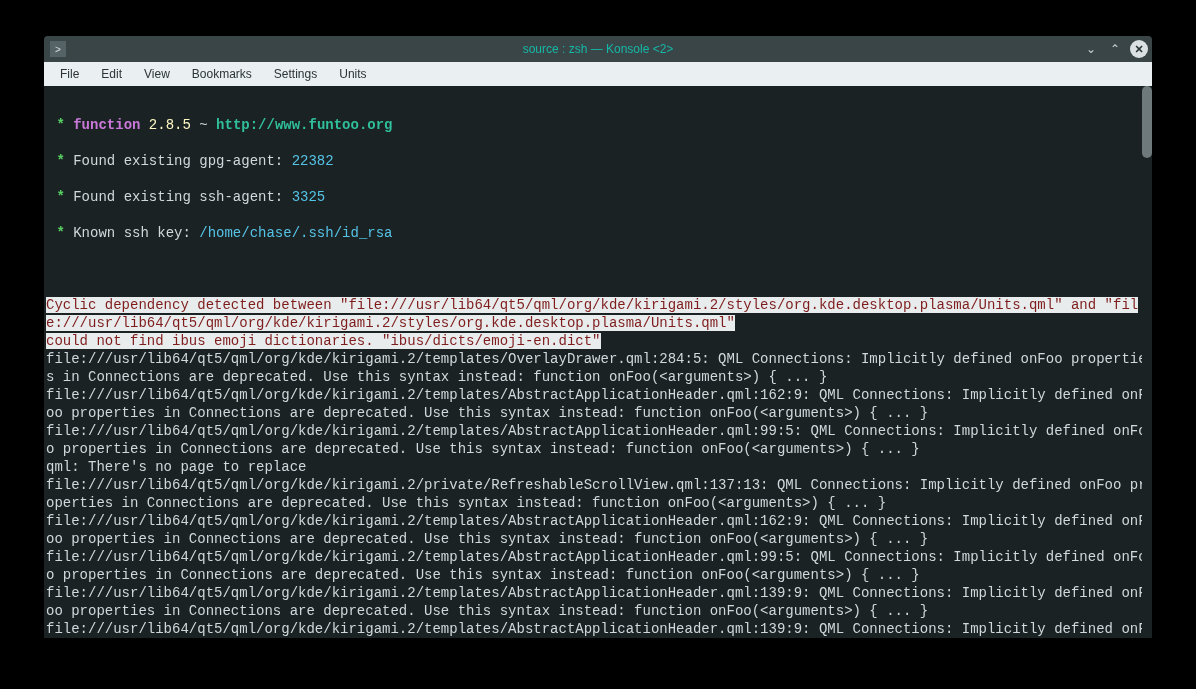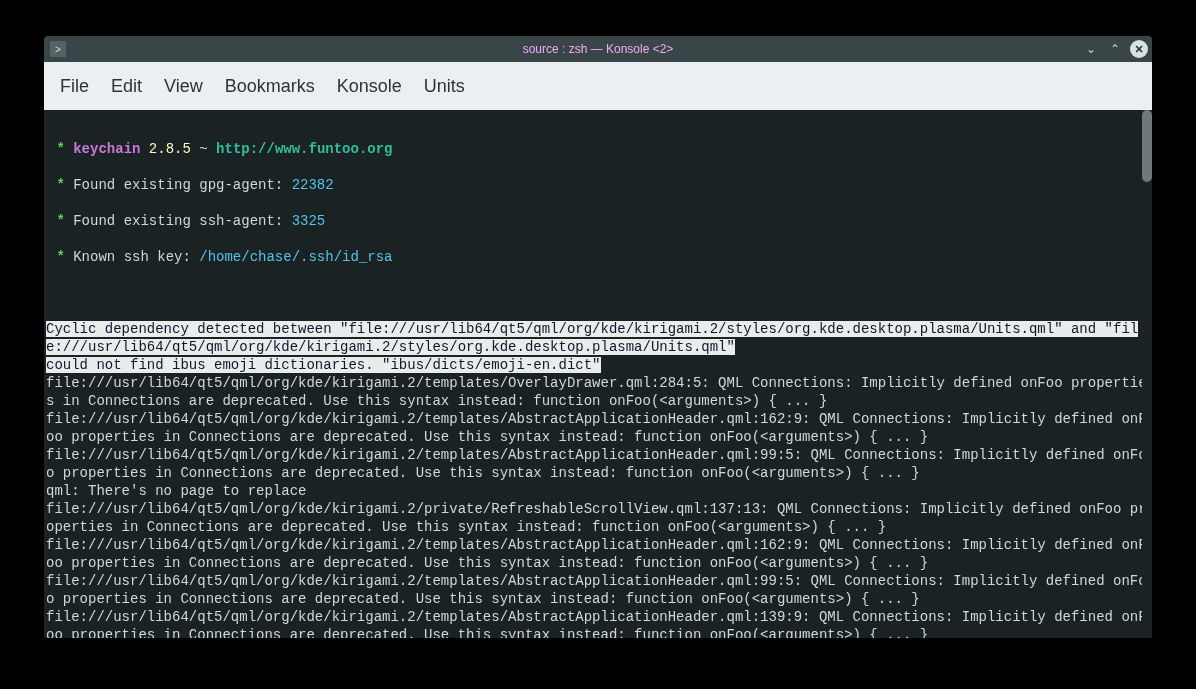--- a/index.html
+++ b/index.html
@@ -42,21 +42,21 @@
     display: flex;
     align-items: center;
     justify-content: center;
     font-size: 10px;
     color: #d8dfe1;
   }
   .titlebar-title {
     position: absolute;
     left: 50%;
     transform: translateX(-50%);
-    color: #f0abfc;
+    color: #14b8a6;
   }
   .titlebar-controls {
     position: absolute;
     right: 4px;
     display: flex;
     gap: 6px;
     align-items: center;
   }
   .ctrl-btn {
     width: 18px;
@@ -75,28 +75,28 @@
     border-radius: 50%;
     display: flex;
     align-items: center;
     justify-content: center;
     color: #2b3436;
     font-weight: bold;
     font-size: 11px;
     cursor: pointer;
   }
   .menubar {
-    height: 48px;
+    height: 24px;
     background: #eaeff1;
     display: flex;
     align-items: center;
     padding: 0 6px;
     gap: 2px;
     color: #2b3436;
-    font-size: 18px;
+    font-size: 12px;
   }
   .menu-item {
     padding: 4px 10px;
     cursor: pointer;
   }
   .terminal {
     flex: 1;
     background: #1b2224;
     color: #cfd8da;
     font-family: "Liberation Mono", "DejaVu Sans Mono", Consolas, monospace;
@@ -132,21 +132,21 @@
   .c-keychain { color: #c978d9; font-weight: bold; }
   .c-version { color: #fef9c3; }
   .c-tilde { color: #cfd8da; }
   .c-url { color: #30bf9b; font-weight: bold; text-align: right; }
   .c-num { color: #55c3e6; }
   .c-path { color: #55c3e6; }
   .c-prompt { color: #56cf63; font-weight: bold; }
   .c-cmd { color: #cfd8da; }
   .sel {
     background: #e8eced;
-    color: #0f172a;
+    color: #7f1d1d;
   }
   .line { padding-left: 2px; }
 </style>
 </head>
 <body>
 
 <div class="window">
 
   <div class="titlebar">
     <div class="titlebar-icon">
@@ -164,27 +164,27 @@
         <span>✕</span>
       </div>
     </div>
   </div>
 
   <div class="menubar">
     <div class="menu-item">File</div>
     <div class="menu-item">Edit</div>
     <div class="menu-item">View</div>
     <div class="menu-item">Bookmarks</div>
-    <div class="menu-item">Konsole</div>
+    <div class="menu-item">Settings</div>
     <div class="menu-item">Units</div>
   </div>
 
   <div class="terminal">
     <div class="term-inner">
-<div class="line"> <span class="c-star">*</span> <span class="c-keychain">keychain</span> <span class="c-version">2.8.5</span> <span class="c-tilde">~</span> <span class="c-url">http://www.funtoo.org</span></div>
+<div class="line"> <span class="c-star">*</span> <span class="c-keychain">function</span> <span class="c-version">2.8.5</span> <span class="c-tilde">~</span> <span class="c-url">http://www.funtoo.org</span></div>
 <div class="line"> <span class="c-star">*</span> <span>Found existing gpg-agent: </span><span class="c-num">22382</span></div>
 <div class="line"> <span class="c-star">*</span> <span>Found existing ssh-agent: </span><span class="c-num">3325</span></div>
 <div class="line"> <span class="c-star">*</span> <span>Known ssh key: </span><span class="c-path">/home/chase/.ssh/id_rsa</span></div>
 <div class="line">&nbsp;</div>
 <span class="sel">Cyclic dependency detected between "file:///usr/lib64/qt5/qml/org/kde/kirigami.2/styles/org.kde.desktop.plasma/Units.qml" and "file:///usr/lib64/qt5/qml/org/kde/kirigami.2/styles/org.kde.desktop.plasma/Units.qml"
 could not find ibus emoji dictionaries. "ibus/dicts/emoji-en.dict"</span>
 <span>file:///usr/lib64/qt5/qml/org/kde/kirigami.2/templates/OverlayDrawer.qml:284:5: QML Connections: Implicitly defined onFoo properties in Connections are deprecated. Use this syntax instead: function onFoo(&lt;arguments&gt;) { ... }
 file:///usr/lib64/qt5/qml/org/kde/kirigami.2/templates/AbstractApplicationHeader.qml:162:9: QML Connections: Implicitly defined onFoo properties in Connections are deprecated. Use this syntax instead: function onFoo(&lt;arguments&gt;) { ... }
 file:///usr/lib64/qt5/qml/org/kde/kirigami.2/templates/AbstractApplicationHeader.qml:99:5: QML Connections: Implicitly defined onFoo properties in Connections are deprecated. Use this syntax instead: function onFoo(&lt;arguments&gt;) { ... }
 qml: There's no page to replace

